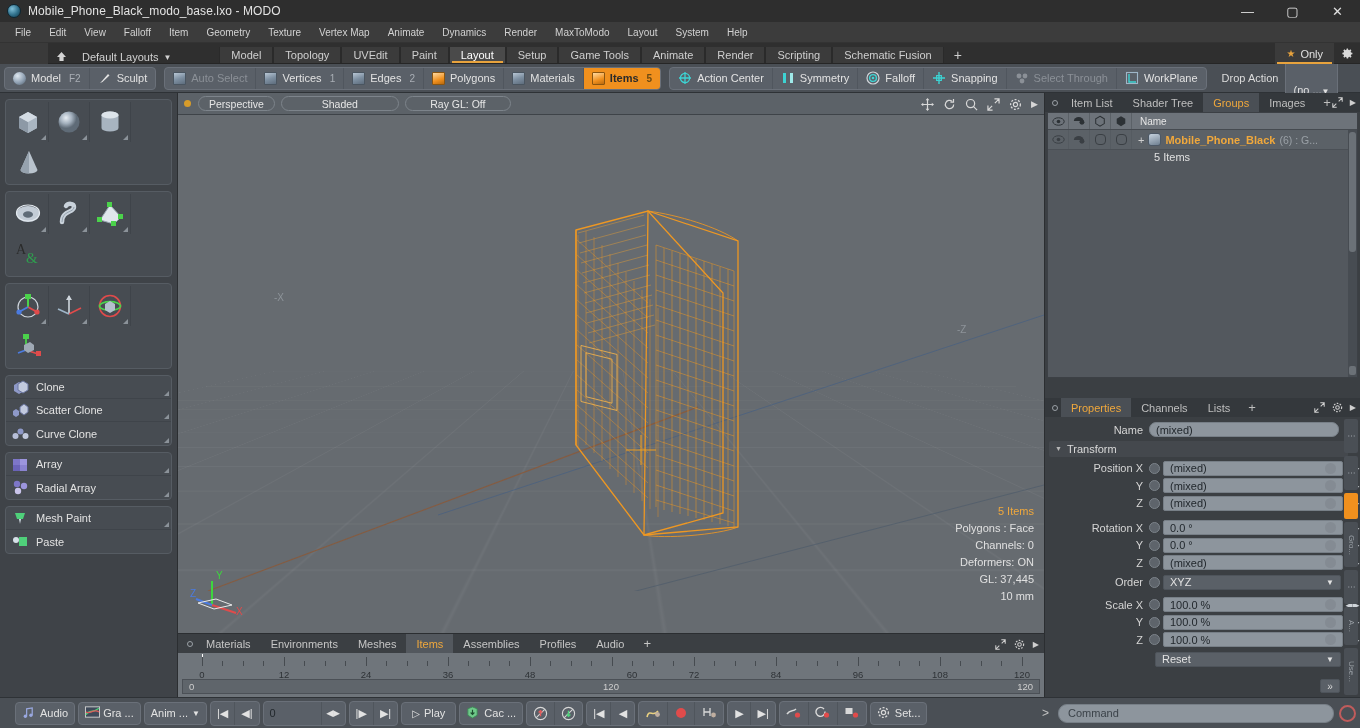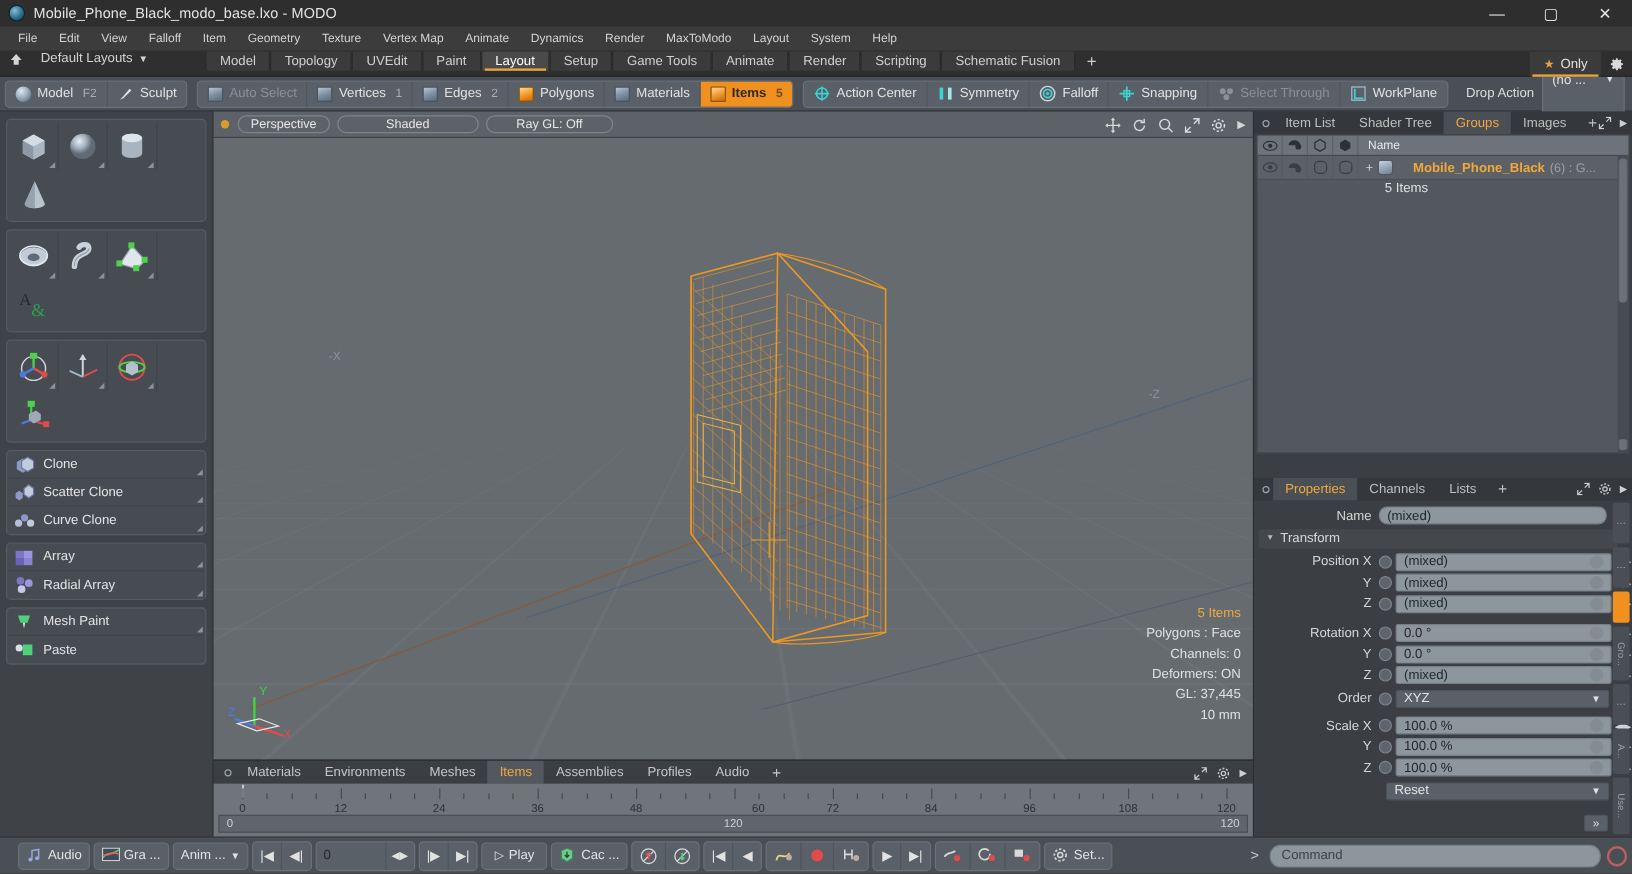--- a/index.html
+++ b/index.html
@@ -33,22 +33,22 @@
 
   
   .menubar {
     height: 21px; background: #3c3c3c; display: flex; align-items: center;
     flex: 0 0 21px; border-bottom: 1px solid #333; padding-left: 6px;
   }
   .menubar .mi { padding: 0 9px; line-height: 21px; font-size: 10px; color: #d2d2d2; cursor: default; }
 
   
   .layoutbar {
-    height: 21px; background: #2f2f2f; display: flex; align-items: flex-start;
-    flex: 0 0 21px; position: relative; border-bottom: 1px solid #262626;
+    height: 21px; background: #2f2f2f; display: flex; align-items: flex-end;
+    flex: 0 0 21px; position: relative; border-bottom: 1px solid #262626; margin-left: 48px;
   }
   .layoutbar .home-ico {
     width: 26px; display: flex; align-items: center; justify-content: center; color: #cfcfcf;
     font-size: 11px;
   }
   .layoutbar .deflayouts {
     display: flex; align-items: center; padding: 0 8px; font-size: 11px; color: #d2d2d2;
   }
   .layoutbar .deflayouts .caret { margin-left: 5px; font-size: 8px; }
   .ltabs { display: flex; align-items: stretch; margin-left: 40px; }
@@ -97,21 +97,21 @@
     width: 13px; height: 13px;
     background: linear-gradient(160deg,#b8c6d4 0%, #7e90a2 50%, #5d6c7c 100%);
     border: 1px solid #4a5560; border-radius: 1px;
   }
   .cube-ic.orange { background: linear-gradient(160deg,#ffd9a0 0%, #f0901e 60%, #b8690f 100%); border-color: #8a5510; }
   .sphere-ic {
     width: 13px; height: 13px; border-radius: 50%;
     background: radial-gradient(circle at 35% 30%, #dfe8f0 0%, #8fa0b2 55%, #4e5b68 100%);
   }
   .drop-pill {
-    display: flex; align-items: flex-start; gap: 16px; height: 37px; padding: 0 7px;
+    display: flex; align-items: flex-end; gap: 0; height: 37px; padding: 0 7px;
     background: #5a6068; border: 1px solid #6a7079; border-radius: 4px; color: #e0e0e0; font-size: 11px;
   }
   .lbl-plain { padding: 0 7px; color: #dcdcdc; font-size: 11px; }
 
   
   .body { flex: 1 1 auto; display: flex; min-height: 0; }
 
   
   .leftpanel {
     width: 178px; flex: 0 0 178px; background: #3f4348; border-right: 1px solid #2b2e31;
@@ -227,21 +227,21 @@
   .gl-col { width: 21px; border-right: 1px solid #5b6167; display: flex; align-items: center; justify-content: center; }
   .gl-name { flex: 1 1 auto; display: flex; align-items: center; padding-left: 8px; }
   .gl-row { height: 20px; background: #5b6167; display: flex; align-items: stretch; border-bottom: 1px solid #4b5056; }
   .gl-row .gl-col { border-right: 1px solid #555b61; }
   .gl-rowname { flex: 1 1 auto; display: flex; align-items: center; gap: 4px; padding-left: 6px; font-size: 11px; }
   .gl-rowname .plus { color: #cfcfcf; font-size: 11px; }
   .gl-rowname .shield {
     width: 13px; height: 13px; border-radius: 3px;
     background: linear-gradient(160deg,#c6d2de,#6e7f90); border: 1px solid #4c5866; flex:0 0 13px;
   }
-  .gl-rowname .nm { color: #f0a83c; font-weight: bold; font-size: 11px; margin-left: 12px; }
+  .gl-rowname .nm { color: #f0a83c; font-weight: bold; font-size: 11px; }
   .gl-rowname .meta { color: #9aa0a6; font-size: 10.5px; }
   .gl-sub { font-size: 11px; color: #e0e0e0; padding-left: 106px; height: 14px; background: #53585e; display:flex; align-items:center;}
   .gl-scroll { position: absolute; right: 0; top: 17px; bottom: 0; width: 9px; background: #474c52; }
   .gl-scroll i { position: absolute; left: 1px; right: 1px; top: 2px; height: 120px; background: #6b7177; border-radius: 3px; display: block; }
   .gl-scroll b { position:absolute; left:1px; right:1px; bottom:2px; height:9px; background:#6b7177; border-radius:2px; display:block;}
 
   .props { flex: 1 1 auto; display: flex; flex-direction: column; min-height: 0; position: relative; }
   .prow { height: 17.5px; display: flex; align-items: center; font-size: 11px; }
   .plabel { width: 104px; text-align: right; padding-right: 6px; color: #d5d5d5; flex: 0 0 104px; }
   .pfield {

